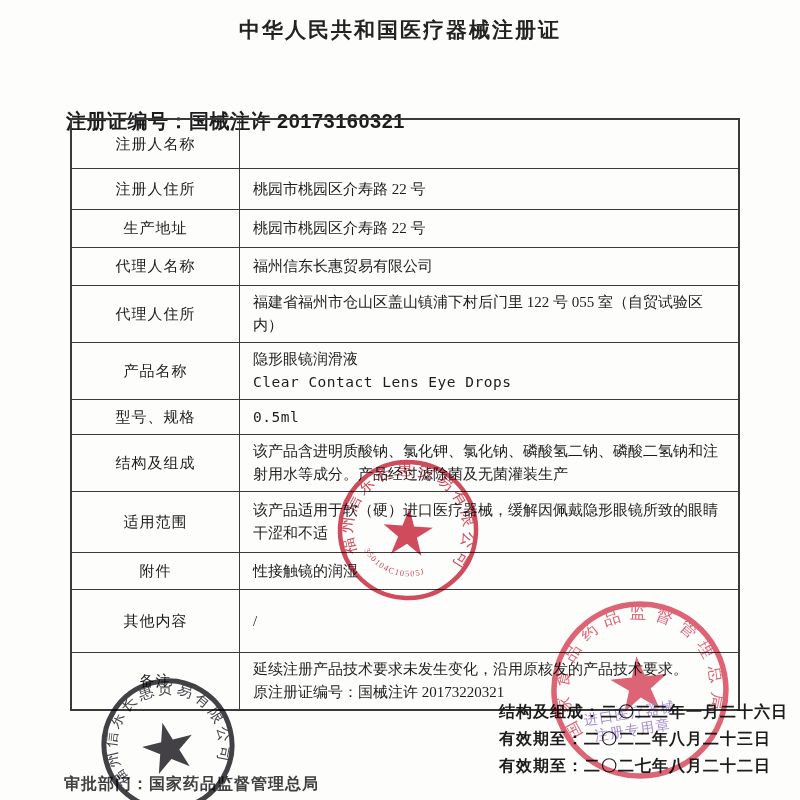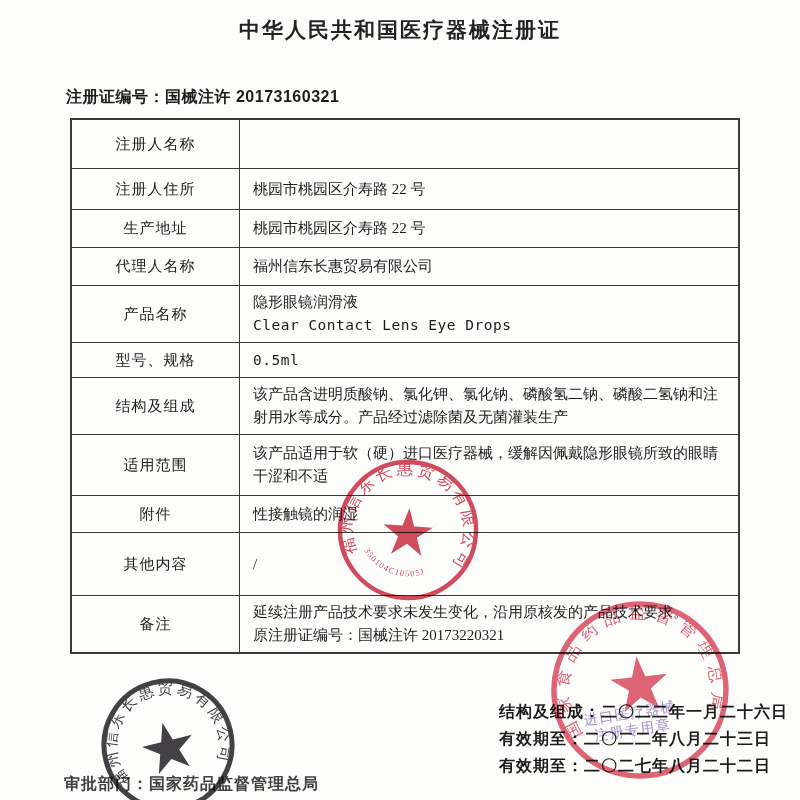--- a/index.html
+++ b/index.html
@@ -8,22 +8,22 @@
     background:#fdfdfc;
     font-family:"Liberation Serif","DejaVu Serif",serif;
     color:#1e1e1e;
   }
   .title{
     position:absolute;top:16px;left:0;width:100%;
     text-align:center;font-size:21px;font-weight:700;letter-spacing:2px;
     color:#222;
   }
   .regline{
-    position:absolute;top:87px;left:66px;
-    font-size:16px;font-weight:700;color:#1c1c1c;letter-spacing:.5px;
+    position:absolute;top:108px;left:66px;
+    font-size:20px;font-weight:700;color:#1c1c1c;letter-spacing:.5px;
   }
   .regline .num{font-family:"Liberation Sans","DejaVu Sans",sans-serif;font-weight:700;}
   .cert-table{
     position:absolute;top:118px;left:70px;width:666px;
     border:2px solid #3a3a3a;
     background:transparent;
   }
   .row{display:flex;border-top:1.5px solid #3a3a3a;}
   .row:first-child{border-top:none;}
   .cell{box-sizing:border-box;}
@@ -83,20 +83,26 @@
       </div>
     </div>
 
     <div class="row" style="min-height:37px">
       <div class="cell label-cell">代理人名称</div>
       <div class="cell value-cell">
         <div class="line">福州信东长惠贸易有限公司</div>
       </div>
     </div>
 
+    <div class="row" style="min-height:40px">
+      <div class="cell label-cell">代理人住所</div>
+      <div class="cell value-cell">
+        <div class="line">福建省福州市仓山区盖山镇浦下村后门里 122 号 055 室（自贸试验区内）</div>
+      </div>
+    </div>
 
     <div class="row" style="min-height:48px">
       <div class="cell label-cell">产品名称</div>
       <div class="cell value-cell">
         <div class="line">隐形眼镜润滑液</div>
         <div class="line en">Clear Contact Lens Eye Drops</div>
       </div>
     </div>
 
     <div class="row" style="min-height:34px">

